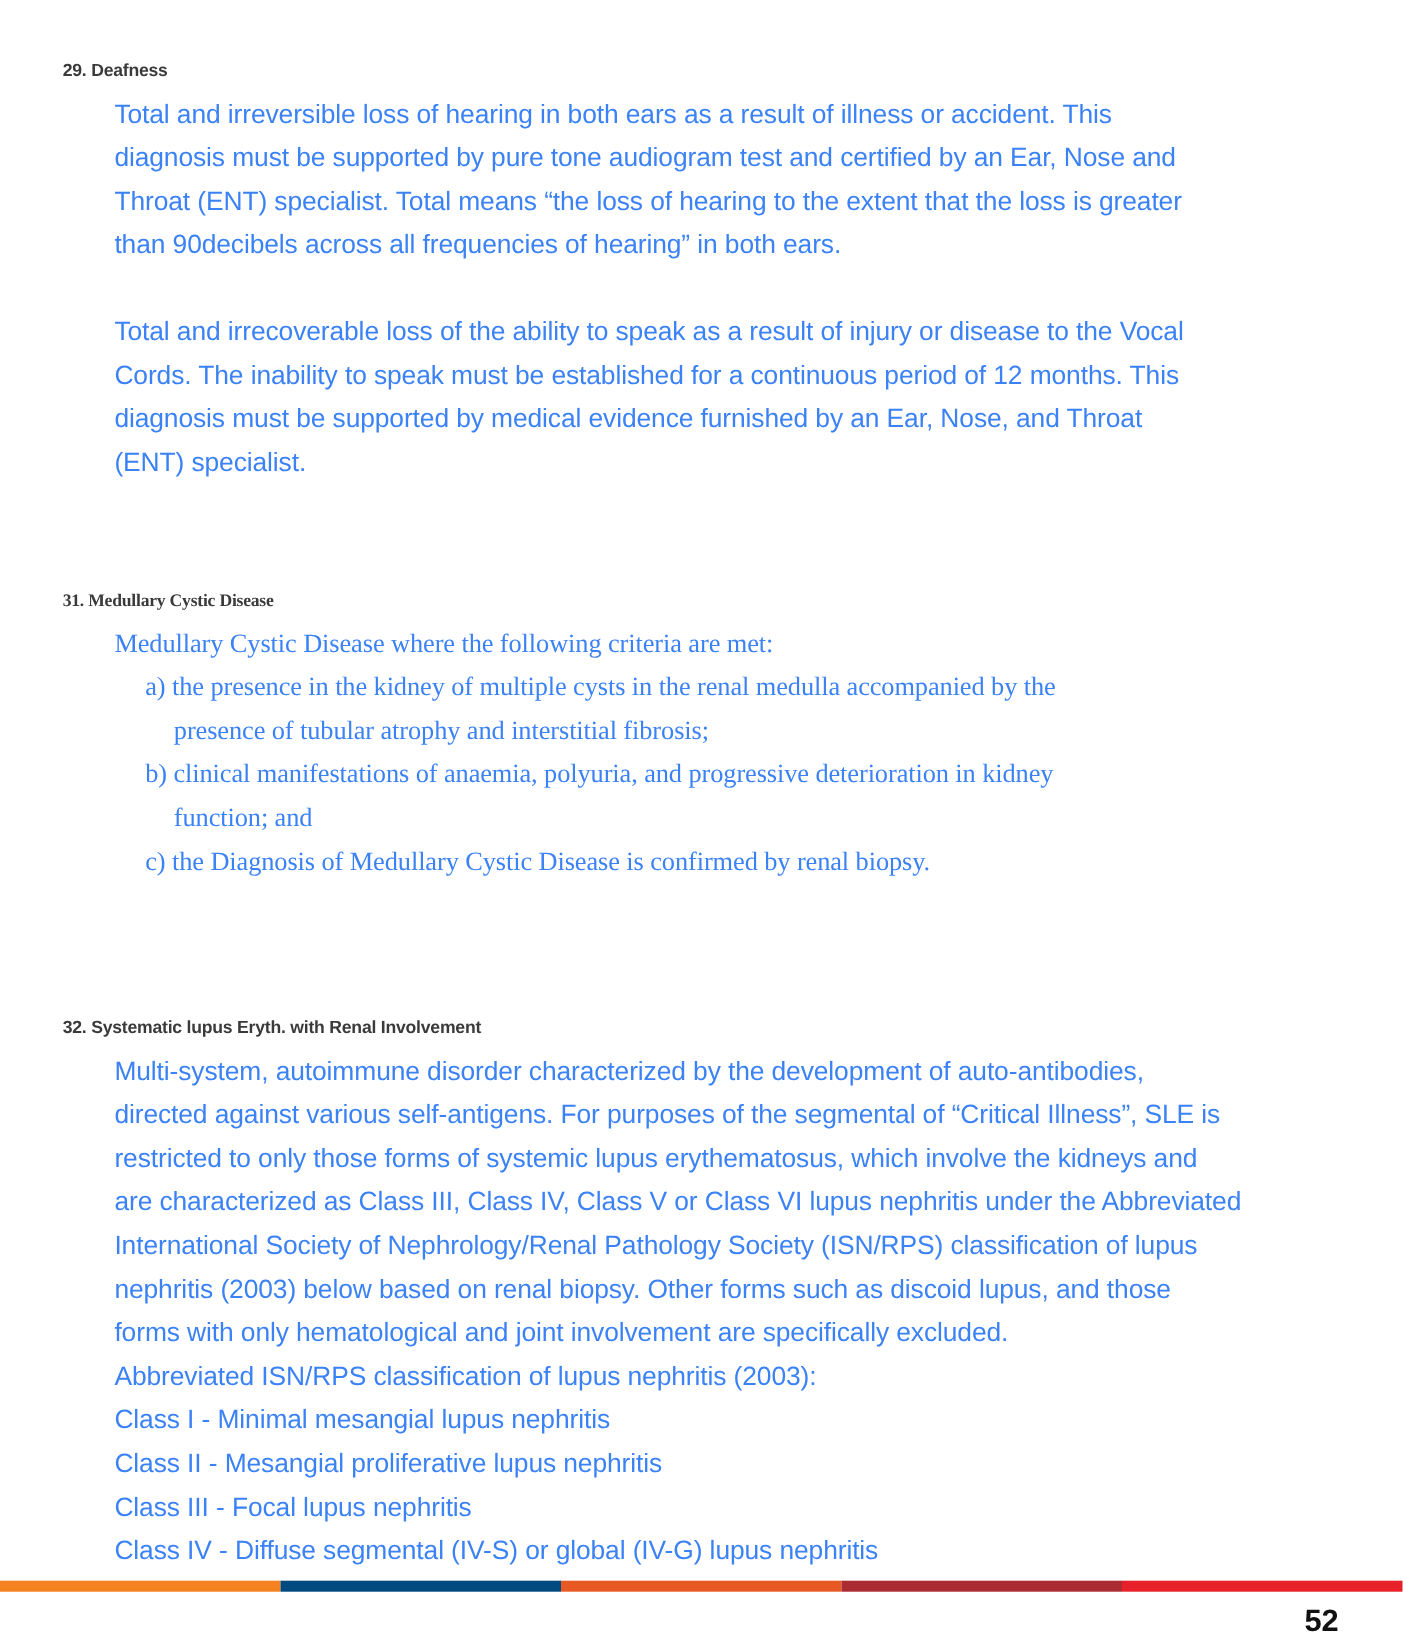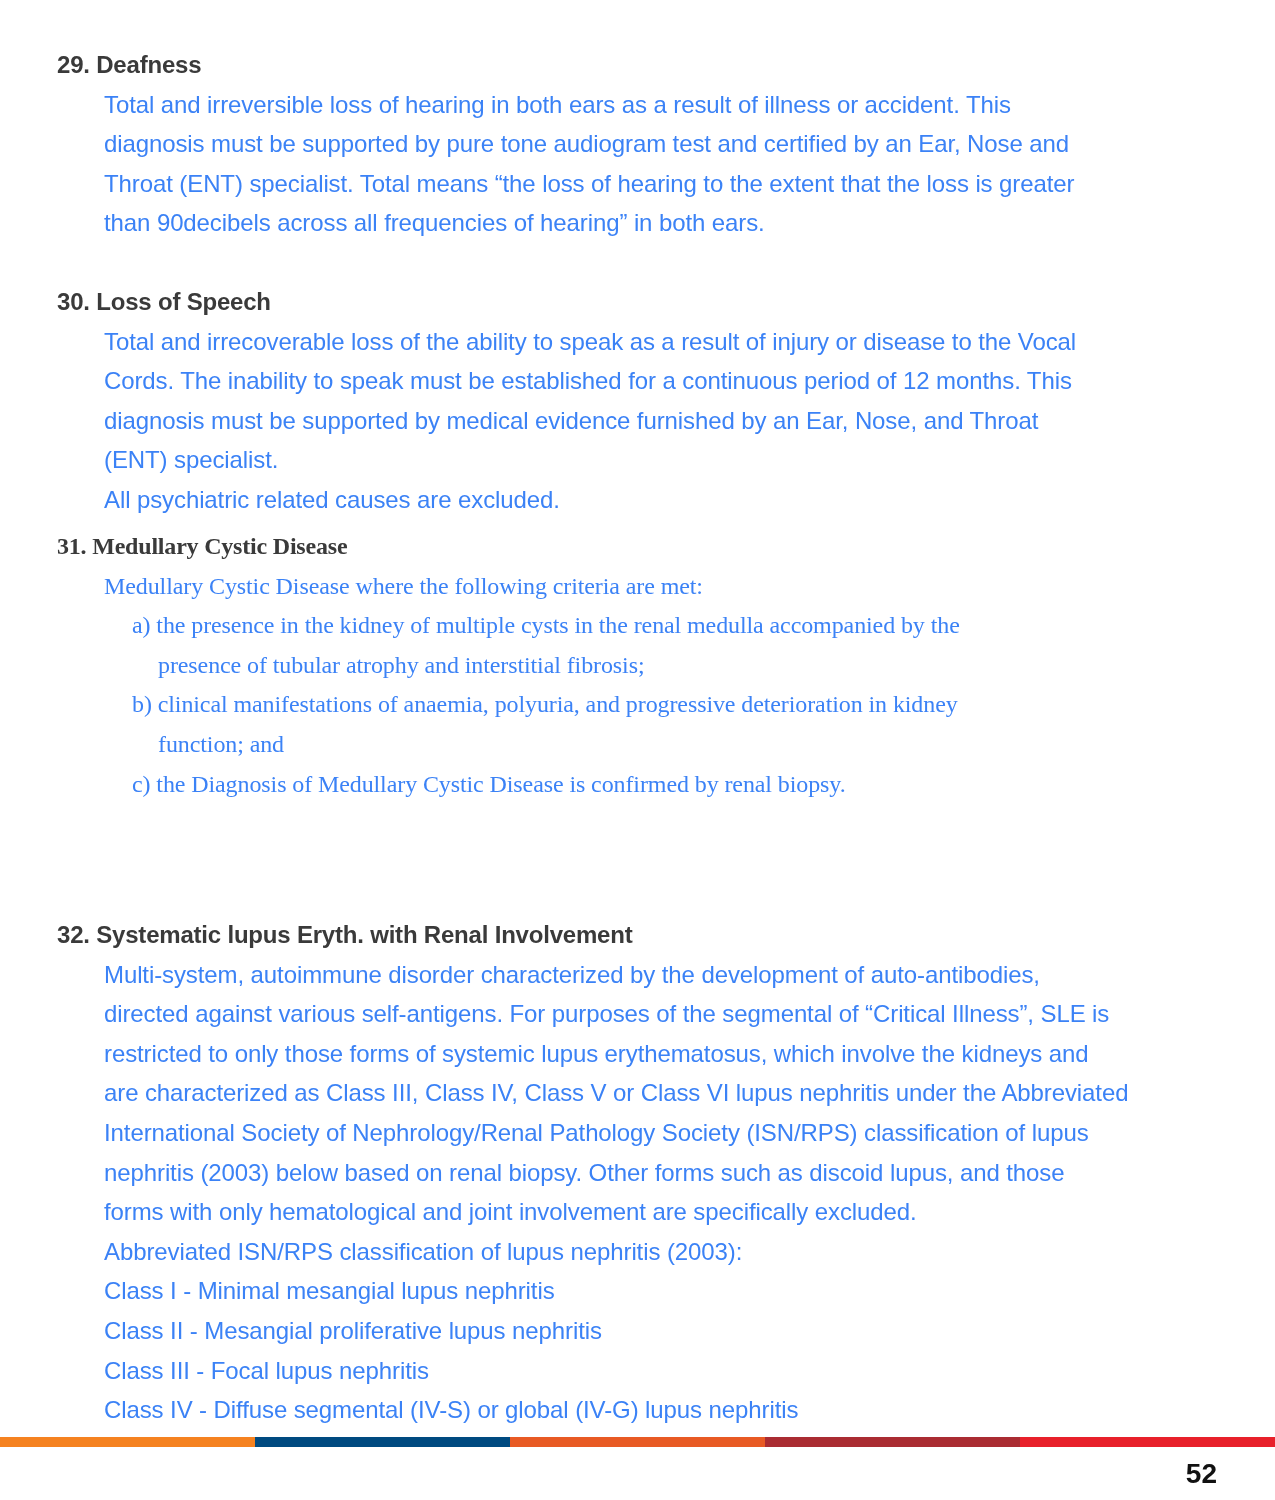--- a/index.html
+++ b/index.html
@@ -4,21 +4,21 @@
   <style>
     html, body { margin: 0; padding: 0; background: #ffffff; }
     body {
       width: 1275px; height: 1500px; position: relative; overflow: hidden;
       font-family: "Liberation Sans", sans-serif;
       color: #3a3a3a;
     }
     .page { position: absolute; left: 0; top: 0; width: 1275px; }
     .section { position: absolute; left: 57px; width: 1160px; }
     .heading {
-      font-weight: bold; font-size: 24px; line-height: 39.6px;
+      font-weight: bold; font-size: 16px; line-height: 39.6px;
       color: #3a3a3a; margin: 0; letter-spacing: -0.2px;
     }
     .body-line {
       margin: 0; padding-left: 47px; font-size: 24px; line-height: 39.6px;
       color: #3b82f6; white-space: nowrap; letter-spacing: -0.1px;
     }
     .sub-line { padding-left: 75px; }
     .sub-cont { padding-left: 101px; }
     .footer-bar {
       position: absolute; left: 0; top: 1437px; width: 1275px; height: 10px;
@@ -38,26 +38,24 @@
 
   <div class="section" style="top:45px;">
     <h2 class="heading">29. Deafness</h2>
     <p class="body-line">Total and irreversible loss of hearing in both ears as a result of illness or accident. This</p>
     <p class="body-line">diagnosis must be supported by pure tone audiogram test and certified by an Ear, Nose and</p>
     <p class="body-line">Throat (ENT) specialist. Total means “the loss of hearing to the extent that the loss is greater</p>
     <p class="body-line">than 90decibels across all frequencies of hearing” in both ears.</p>
   </div>
 
   <div class="section" style="top:282px;">
-    <h2 class="heading">30. Loss of Speech</h2>
     <p class="body-line">Total and irrecoverable loss of the ability to speak as a result of injury or disease to the Vocal</p>
     <p class="body-line">Cords. The inability to speak must be established for a continuous period of 12 months. This</p>
     <p class="body-line">diagnosis must be supported by medical evidence furnished by an Ear, Nose, and Throat</p>
     <p class="body-line">(ENT) specialist.</p>
-    <p class="body-line">All psychiatric related causes are excluded.</p>
   </div>
 
   <div class="section" style="top:527px;font-family:Liberation Serif, serif;">
     <h2 class="heading">31. Medullary Cystic Disease</h2>
     <p class="body-line">Medullary Cystic Disease where the following criteria are met:</p>
     <p class="body-line sub-line">a) the presence in the kidney of multiple cysts in the renal medulla accompanied by the</p>
     <p class="body-line sub-cont">presence of tubular atrophy and interstitial fibrosis;</p>
     <p class="body-line sub-line">b) clinical manifestations of anaemia, polyuria, and progressive deterioration in kidney</p>
     <p class="body-line sub-cont">function; and</p>
     <p class="body-line sub-line">c) the Diagnosis of Medullary Cystic Disease is confirmed by renal biopsy.</p>

